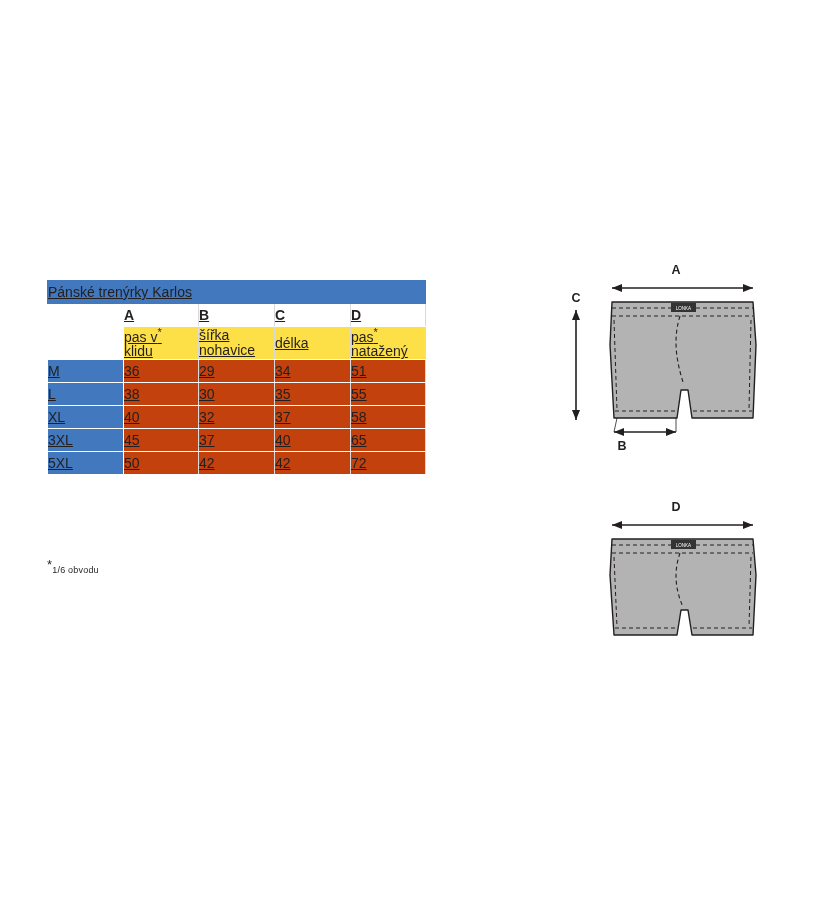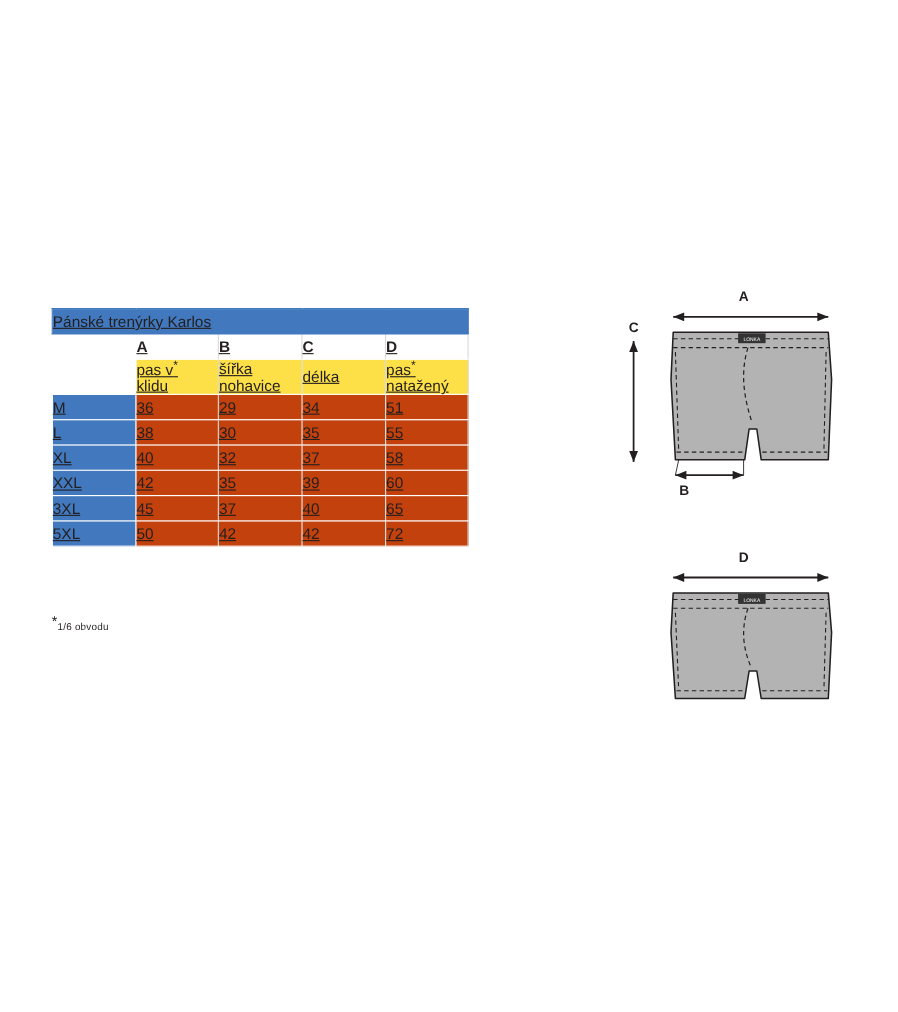--- a/index.html
+++ b/index.html
@@ -186,27 +186,20 @@
         <td class="val-cell">55</td>
       </tr>
       <tr class="grid-row">
         <td class="size-cell">XL</td>
         <td class="val-cell">40</td>
         <td class="val-cell">32</td>
         <td class="val-cell">37</td>
         <td class="val-cell">58</td>
       </tr>
       <tr class="grid-row">
-        <td class="size-cell">XXL</td>
-        <td class="val-cell">42</td>
-        <td class="val-cell">35</td>
-        <td class="val-cell">39</td>
-        <td class="val-cell">60</td>
-      </tr>
-      <tr class="grid-row">
         <td class="size-cell">3XL</td>
         <td class="val-cell">45</td>
         <td class="val-cell">37</td>
         <td class="val-cell">40</td>
         <td class="val-cell">65</td>
       </tr>
       <tr class="grid-row">
         <td class="size-cell">5XL</td>
         <td class="val-cell">50</td>
         <td class="val-cell">42</td>

